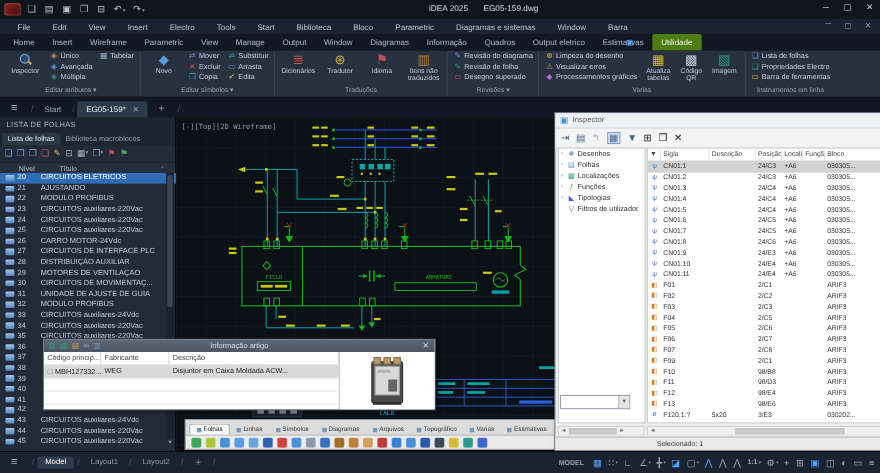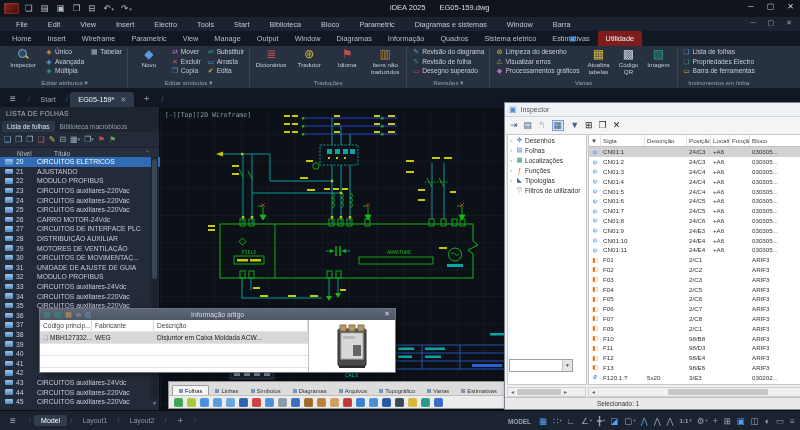--- a/index.html
+++ b/index.html
@@ -18,21 +18,21 @@
   .winbtns span{cursor:default;}
 
   
   .menubar{position:absolute;left:0;top:17px;width:800px;height:14px;background:#1b2230;display:flex;align-items:center;padding-left:6px;box-sizing:border-box;}
   .menubar .mi{font-size:7.3px;color:#bfc9d5;padding:0 10px;}
   .winbtns2{position:absolute;right:8px;top:2px;display:flex;gap:12px;color:#98a4b2;font-size:7px;}
 
   
   .ribbontabs{position:absolute;left:0;top:31px;width:800px;height:15px;background:#121823;display:flex;align-items:flex-end;padding-left:4px;box-sizing:border-box;}
   .rtab{font-size:7.3px;color:#b4bfcc;padding:3px 8px 3px;}
-  .rtab.active{background:#7f1d1d;color:#f0f4f9;border-radius:2px 2px 0 0;}
+  .rtab.active{background:#4d7c0f;color:#f0f4f9;border-radius:2px 2px 0 0;}
   .rtab-extra{font-size:7px;color:#4da3ff;margin-left:6px;padding-bottom:2px;}
 
   
   .ribbon{position:absolute;left:0;top:46px;width:800px;height:42px;background:#28313f;display:flex;align-items:stretch;padding:1px 2px;box-sizing:border-box;}
   .rgroup{display:flex;flex-direction:column;padding:0 3px;border-right:1px solid #3c4654;}
   .rgroup:last-child{border-right:none;}
   .rg-body{flex:1;display:flex;align-items:flex-start;gap:2px;}
   .rg-label{text-align:center;font-size:6.2px;color:#97a1ae;padding:1px 0 1px;}
   .rbig{display:flex;flex-direction:column;align-items:center;width:36px;padding-top:1px;}
   .rbig .bic{font-size:12px;line-height:13px;height:13px;}
@@ -213,21 +213,21 @@
       <span class="rtab">Insert</span>
       <span class="rtab">Wireframe</span>
       <span class="rtab">Parametric</span>
       <span class="rtab">View</span>
       <span class="rtab">Manage</span>
       <span class="rtab">Output</span>
       <span class="rtab">Window</span>
       <span class="rtab">Diagramas</span>
       <span class="rtab">Informação</span>
       <span class="rtab">Quadros</span>
-      <span class="rtab">Sistema eletrico</span>
+      <span class="rtab">Output eletrico</span>
       <span class="rtab">Estimativas</span>
       <span class="rtab active">Utilidade</span>
     </div>
   <span class="rtab-extra abs" style="left:563px;top:35px;">▣</span>
 
   <div class="ribbon">
     <div class="rgroup">
       <div class="rg-body">
         <div class="rbig">
           <span class="lens"></span>

